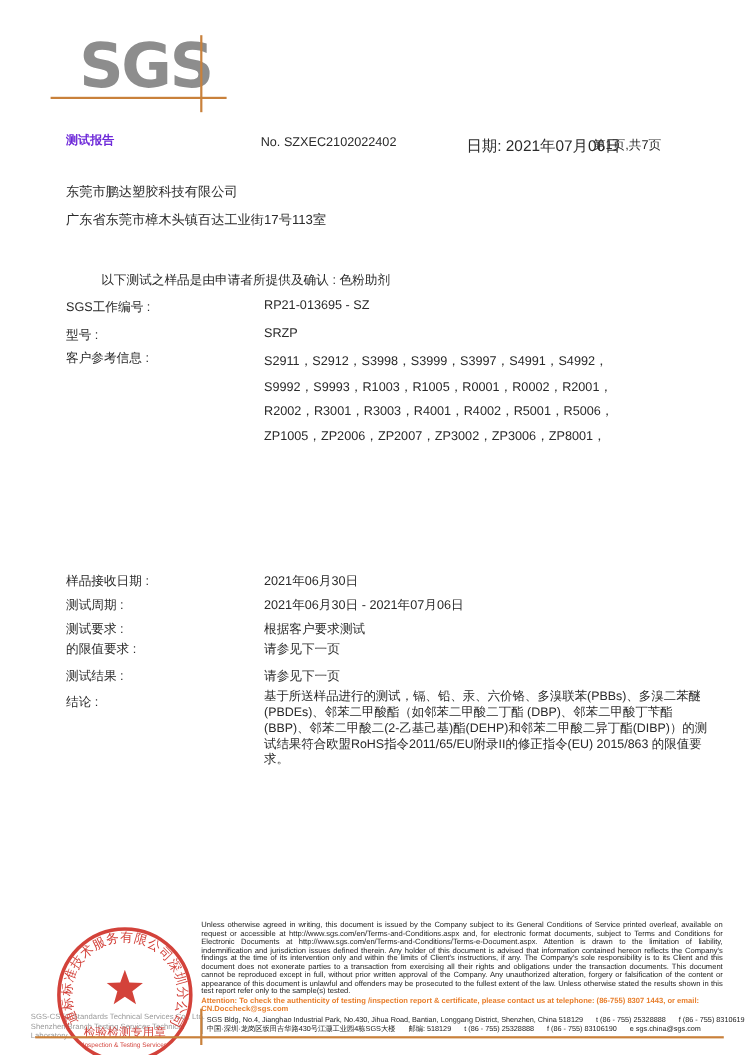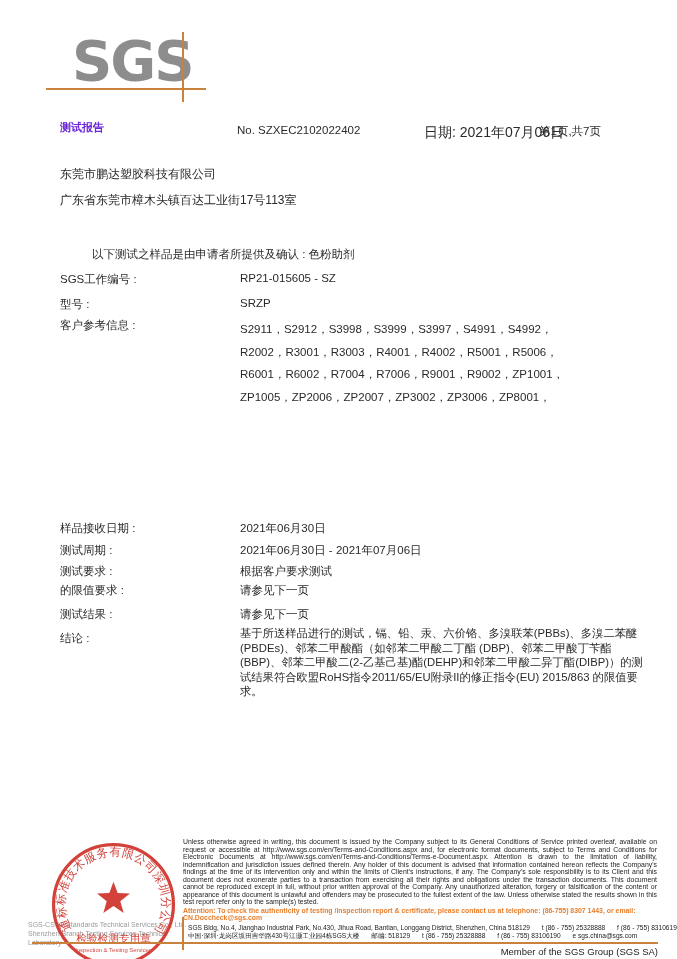--- a/index.html
+++ b/index.html
@@ -76,34 +76,34 @@
   <div class="t-date">日期: 2021年07月06日</div>
   <div class="t-page">第1页,共7页</div>
 
   <div class="company">东莞市鹏达塑胶科技有限公司</div>
   <div class="address">广东省东莞市樟木头镇百达工业街17号113室</div>
 
   <div class="intro">以下测试之样品是由申请者所提供及确认 : 色粉助剂</div>
 
   <div class="row" style="top:272px">
     <span class="k">SGS工作编号 :</span>
-    <span class="v">RP21-015605 - SZ</span>
+    <span class="v">RP21-013695 - SZ</span>
   </div>
 
   <div class="row" style="top:297px">
     <span class="k">型号 :</span>
     <span class="v">SRZP</span>
   </div>
 
   <div class="row" style="top:318px">
     <span class="k">客户参考信息 :</span>
     <div class="v ref-lines">
       <div>S2911，S2912，S3998，S3999，S3997，S4991，S4992，</div>
+      <div>S9992，S9993，R1003，R1005，R0001，R0002，R2001，</div>
       <div>R2002，R3001，R3003，R4001，R4002，R5001，R5006，</div>
-      <div>R6001，R6002，R7004，R7006，R9001，R9002，ZP1001，</div>
       <div>ZP1005，ZP2006，ZP2007，ZP3002，ZP3006，ZP8001，</div>
     </div>
   </div>
 
   <div class="row" style="top:521px">
     <span class="k">样品接收日期 :</span>
     <span class="v">2021年06月30日</span>
   </div>
 
   <div class="row" style="top:543px">
@@ -162,15 +162,14 @@
         <span>邮编: 518129</span><span class="gap"></span>
         <span>t (86 - 755) 25328888</span><span class="gap"></span>
         <span>f (86 - 755) 83106190</span><span class="gap"></span>
         <span>e sgs.china@sgs.com</span>
       </div>
     </div>
   </div>
 
   <div class="cross-bottom"></div>
   <div class="rule-bottom"></div>
-  <div class="member">Member of the SGS Group (SGS SA)</div>
 
 </div>
 
 </body></html>

